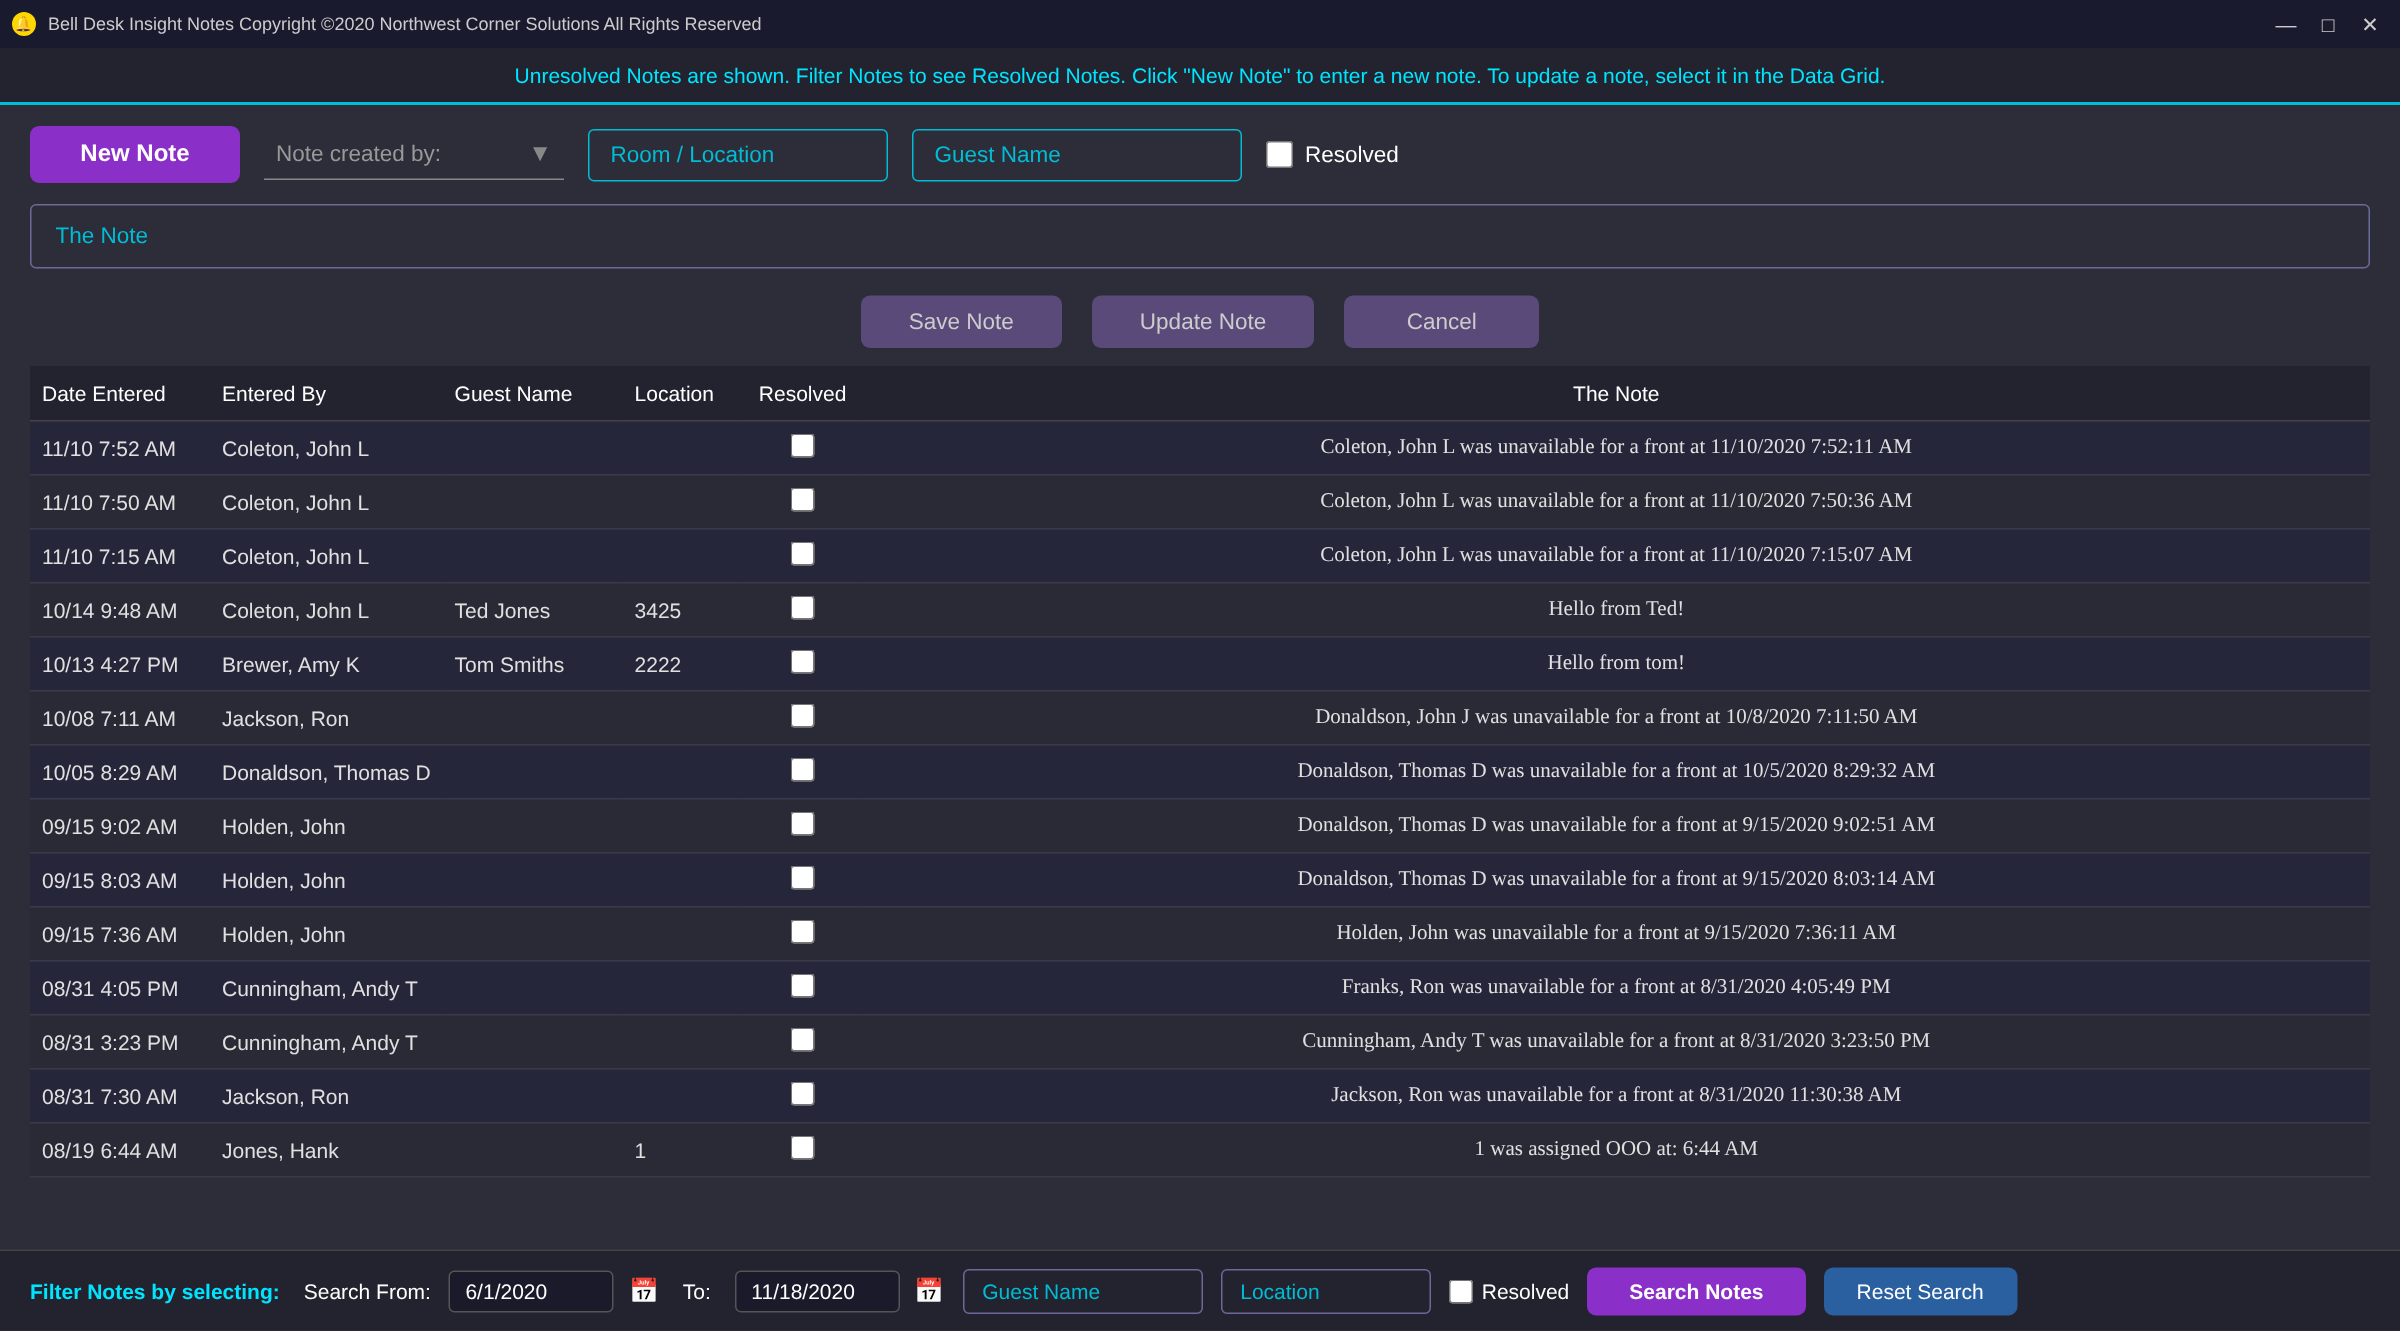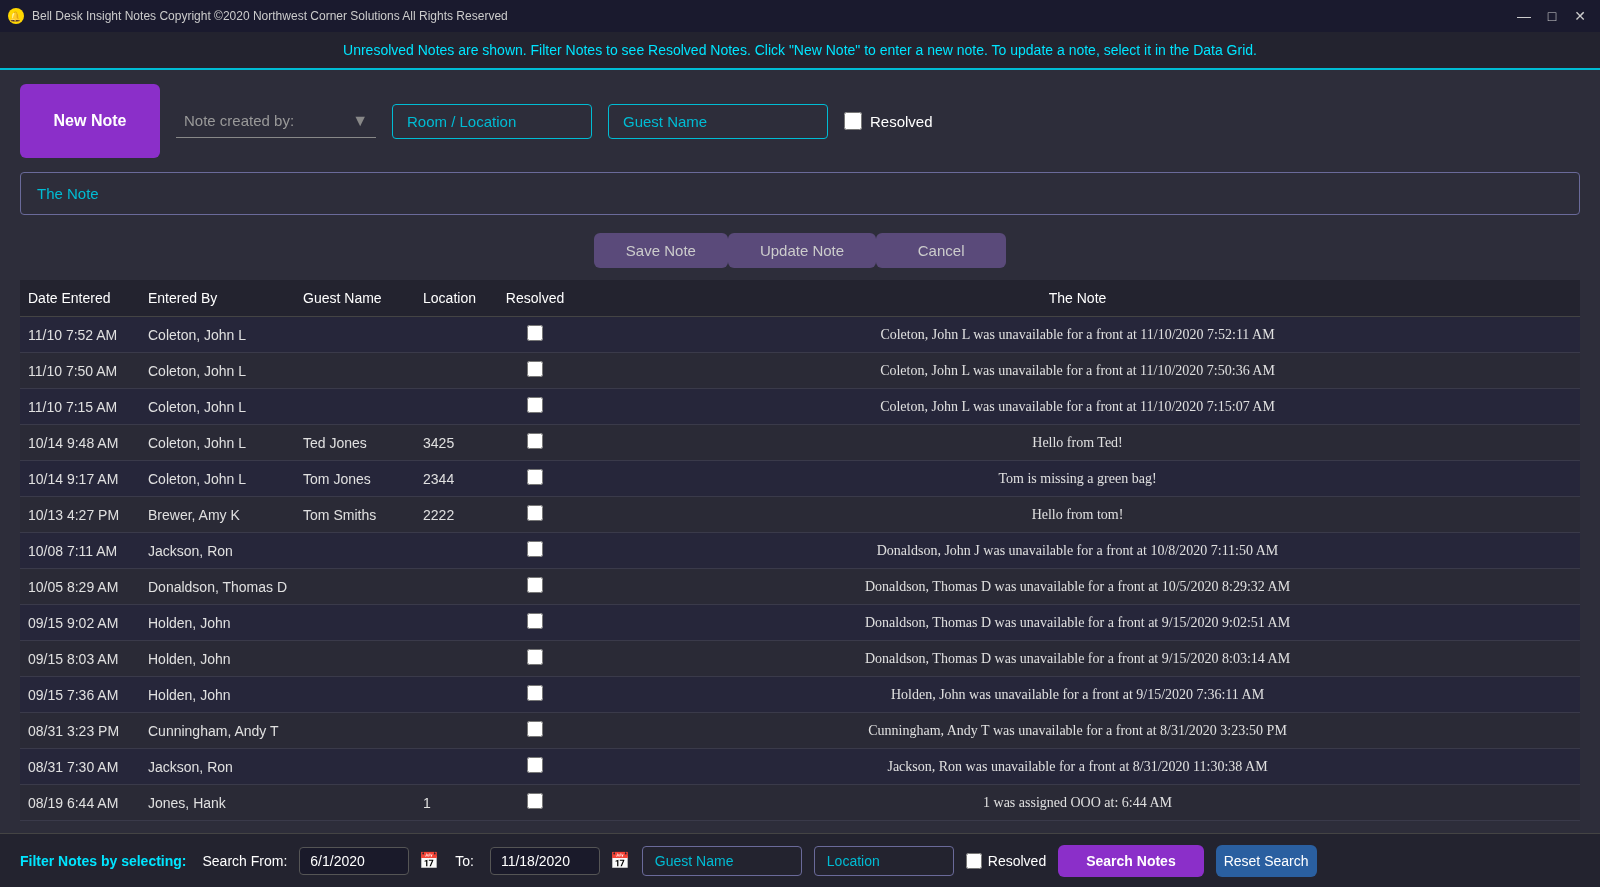--- a/index.html
+++ b/index.html
@@ -68,21 +68,21 @@
       padding: 14px 20px;
       display: flex;
       align-items: center;
       gap: 16px;
     }
     .btn-new-note {
       background: #8b2fc9;
       color: #fff;
       border: none;
       border-radius: 6px;
-      padding: 28px 28px;
+      padding: 10px 28px;
       font-size: 16px;
       font-weight: bold;
       cursor: pointer;
       min-width: 140px;
     }
     .dropdown-note-created {
       background: transparent;
       border: none;
       border-bottom: 1px solid #888;
       color: #999;
@@ -139,20 +139,21 @@
       color: #00e5ff;
       font-size: 15px;
       padding: 12px 16px;
       outline: none;
     }
     .input-the-note::placeholder { color: #00bcd4; }
 
     .action-btns {
       display: flex;
       justify-content: center;
+      gap: 20px;
       padding: 8px 20px 12px;
     }
     .btn-action {
       background: #5a4a7a;
       border: none;
       border-radius: 6px;
       color: #ccc;
       font-size: 15px;
       padding: 9px 32px;
       cursor: pointer;
@@ -279,21 +280,21 @@
       padding: 8px 28px;
       font-size: 14px;
       font-weight: bold;
       cursor: pointer;
     }
     .btn-reset-search {
       background: #2a5fa0;
       color: #fff;
       border: none;
       border-radius: 6px;
-      padding: 8px 8px;
+      padding: 8px 22px;
       font-size: 14px;
       cursor: pointer;
     }
 
     .main-content {
       display: flex;
       flex-direction: column;
       height: calc(887px - 32px - 54px);
       overflow: hidden;
       position: relative;
@@ -402,28 +403,20 @@
           </tr>
           <tr>
             <td class="col-date">10/14 9:48 AM</td>
             <td class="col-entered">Coleton, John L</td>
             <td class="col-guest">Ted Jones</td>
             <td class="col-loc">3425</td>
             <td class="col-resolved checkbox-cell"><input type="checkbox" class="grid-checkbox" style=""></td>
             <td class="col-note note-col">Hello from Ted!</td>
           </tr>
           <tr>
-            <td class="col-date">10/14 9:17 AM</td>
-            <td class="col-entered">Coleton, John L</td>
-            <td class="col-guest">Tom Jones</td>
-            <td class="col-loc">2344</td>
-            <td class="col-resolved checkbox-cell"><input type="checkbox" class="grid-checkbox" style=""></td>
-            <td class="col-note note-col">Tom is missing a green bag!</td>
-          </tr>
-          <tr>
             <td class="col-date">10/13 4:27 PM</td>
             <td class="col-entered">Brewer, Amy K</td>
             <td class="col-guest">Tom Smiths</td>
             <td class="col-loc">2222</td>
             <td class="col-resolved checkbox-cell"><input type="checkbox" class="grid-checkbox" style=""></td>
             <td class="col-note note-col">Hello from tom!</td>
           </tr>
           <tr>
             <td class="col-date">10/08 7:11 AM</td>
             <td class="col-entered">Jackson, Ron</td>
@@ -456,20 +449,28 @@
             <td class="col-resolved checkbox-cell"><input type="checkbox" class="grid-checkbox" style=""></td>
             <td class="col-note note-col">Donaldson, Thomas  D was unavailable for a front at 9/15/2020 8:03:14 AM</td>
           </tr>
           <tr>
             <td class="col-date">09/15 7:36 AM</td>
             <td class="col-entered">Holden, John</td>
             <td class="col-guest"></td>
             <td class="col-loc"></td>
             <td class="col-resolved checkbox-cell"><input type="checkbox" class="grid-checkbox" style=""></td>
             <td class="col-note note-col">Holden, John  was unavailable for a front at 9/15/2020 7:36:11 AM</td>
+          </tr>
+          <tr>
+            <td class="col-date">08/31 4:05 PM</td>
+            <td class="col-entered">Cunningham, Andy T</td>
+            <td class="col-guest"></td>
+            <td class="col-loc"></td>
+            <td class="col-resolved checkbox-cell"><input type="checkbox" class="grid-checkbox" style=""></td>
+            <td class="col-note note-col">Franks, Ron  was unavailable for a front at 8/31/2020 4:05:49 PM</td>
           </tr>
           <tr>
             <td class="col-date">08/31 3:23 PM</td>
             <td class="col-entered">Cunningham, Andy T</td>
             <td class="col-guest"></td>
             <td class="col-loc"></td>
             <td class="col-resolved checkbox-cell"><input type="checkbox" class="grid-checkbox" style=""></td>
             <td class="col-note note-col">Cunningham, Andy T was unavailable for a front at 8/31/2020 3:23:50 PM</td>
           </tr>
           <tr>

